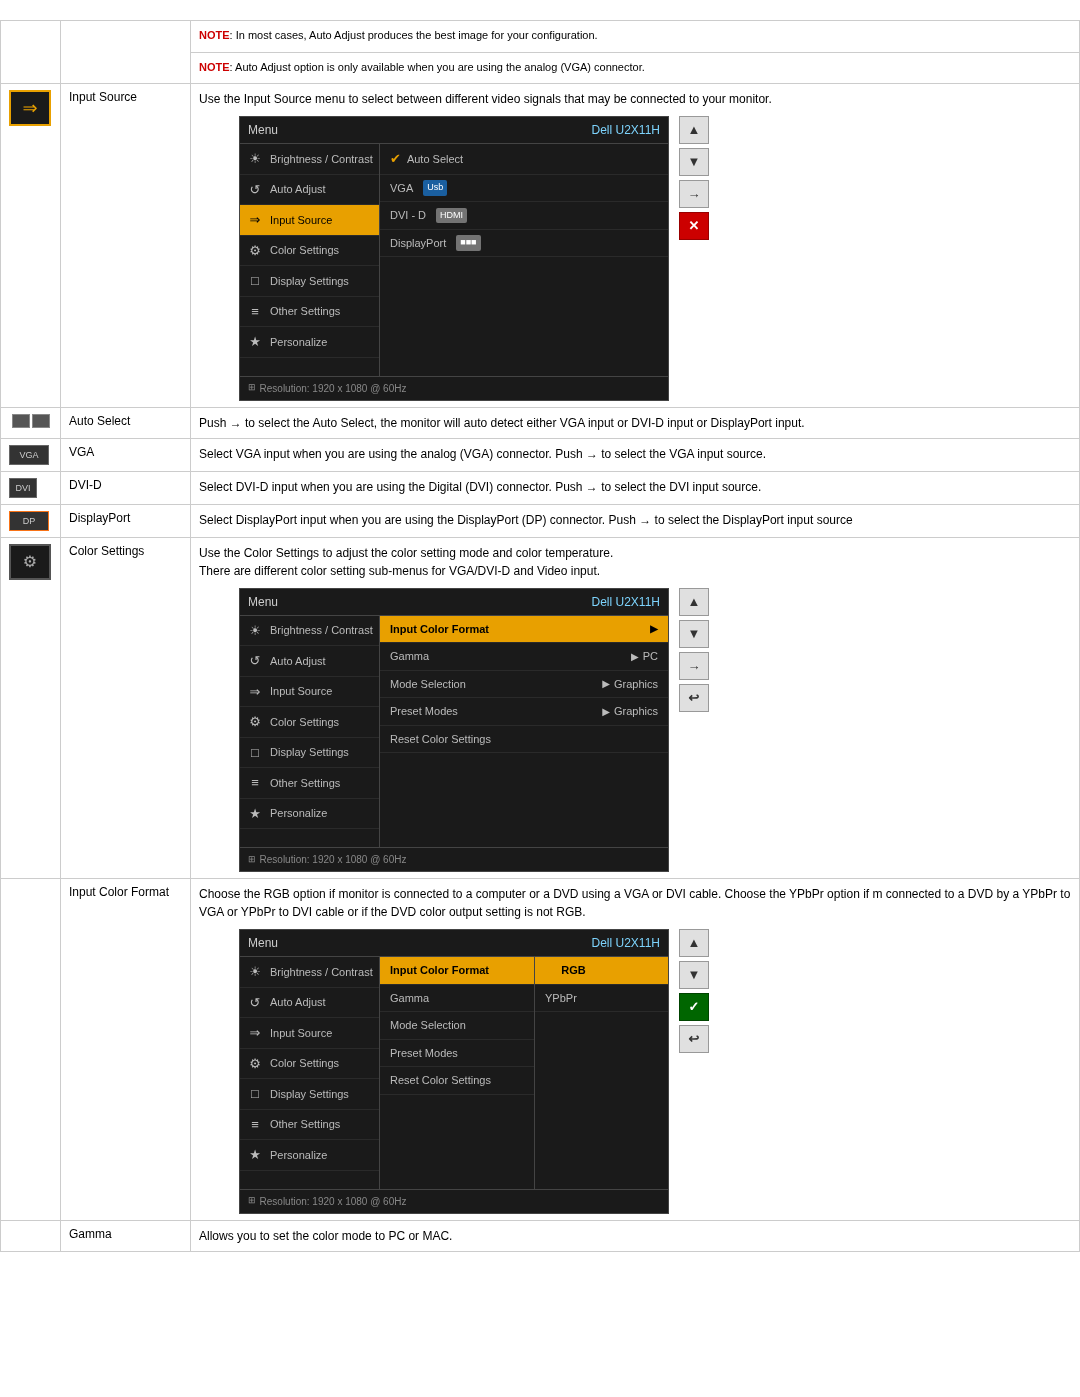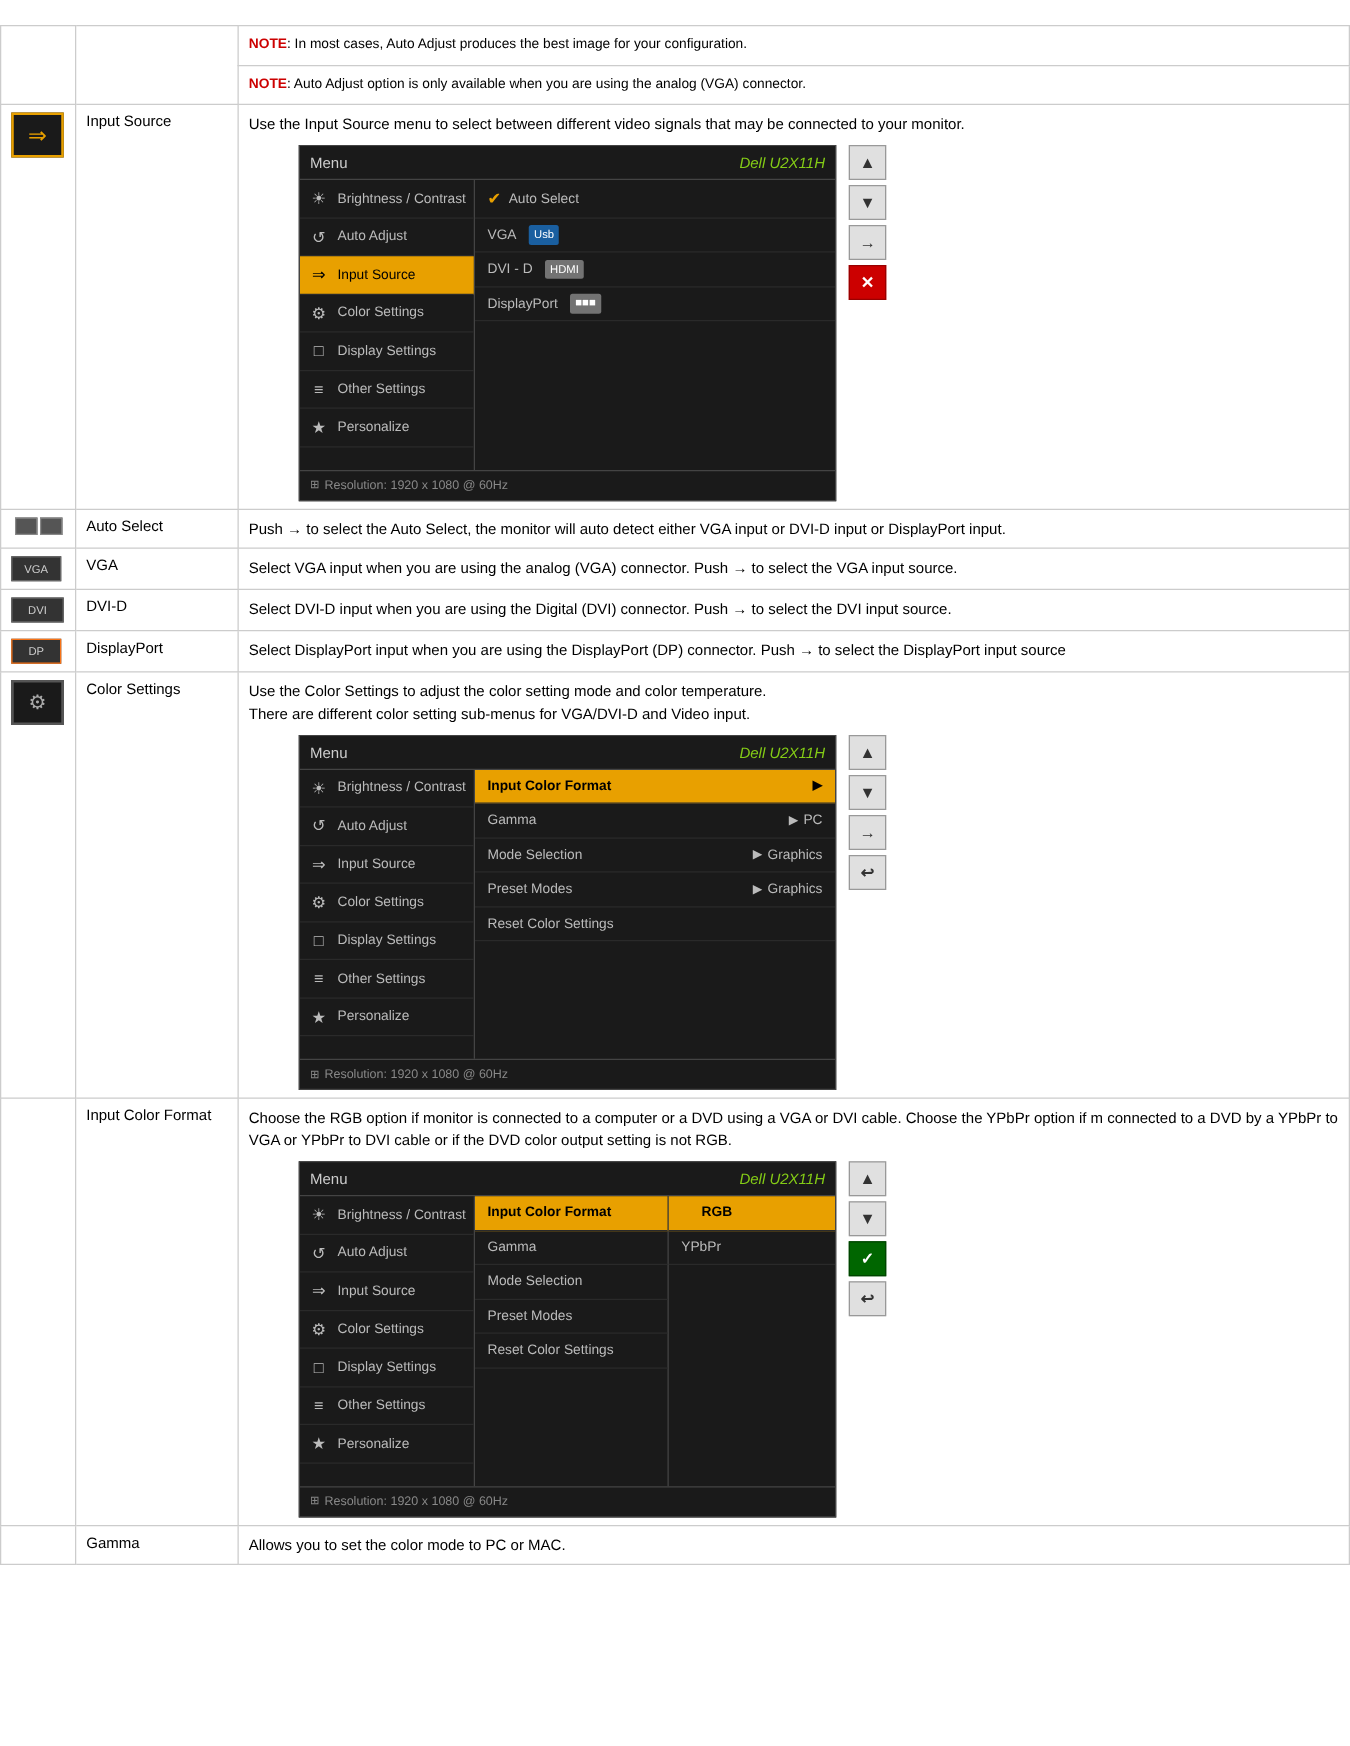--- a/index.html
+++ b/index.html
@@ -69,22 +69,21 @@
       justify-content: space-between;
       align-items: center;
       padding: 4px 8px;
       background: #1a1a1a;
       color: #ccc;
       font-size: 12px;
       border-bottom: 1px solid #444;
     }
 
     .osd-header .dell-logo {
-      font-style: italic;
-      color: #84cc16;
+      color: #7dd3fc;
     }
 
     .osd-body {
       display: flex;
     }
 
     .osd-left {
       width: 140px;
       border-right: 1px solid #444;
     }
@@ -371,21 +370,21 @@
       </div>
     </td>
     <td class="col-label">VGA</td>
     <td class="col-content">
       <span>Select VGA input when you are using the analog (VGA) connector. Push → to select the VGA input source.</span>
     </td>
   </tr>
 
   <tr>
     <td class="col-icon">
-      <div style="width:42px;height:20px;background:#333;border:1px solid #666;display:flex;align-items:center;justify-content:center;">
+      <div style="width:28px;height:20px;background:#333;border:1px solid #666;display:flex;align-items:center;justify-content:center;">
         <span style="color:#ccc;font-size:9px;">DVI</span>
       </div>
     </td>
     <td class="col-label">DVI-D</td>
     <td class="col-content">
       <span>Select DVI-D input when you are using the Digital (DVI) connector. Push → to select the DVI input source.</span>
     </td>
   </tr>
 
   <tr>

